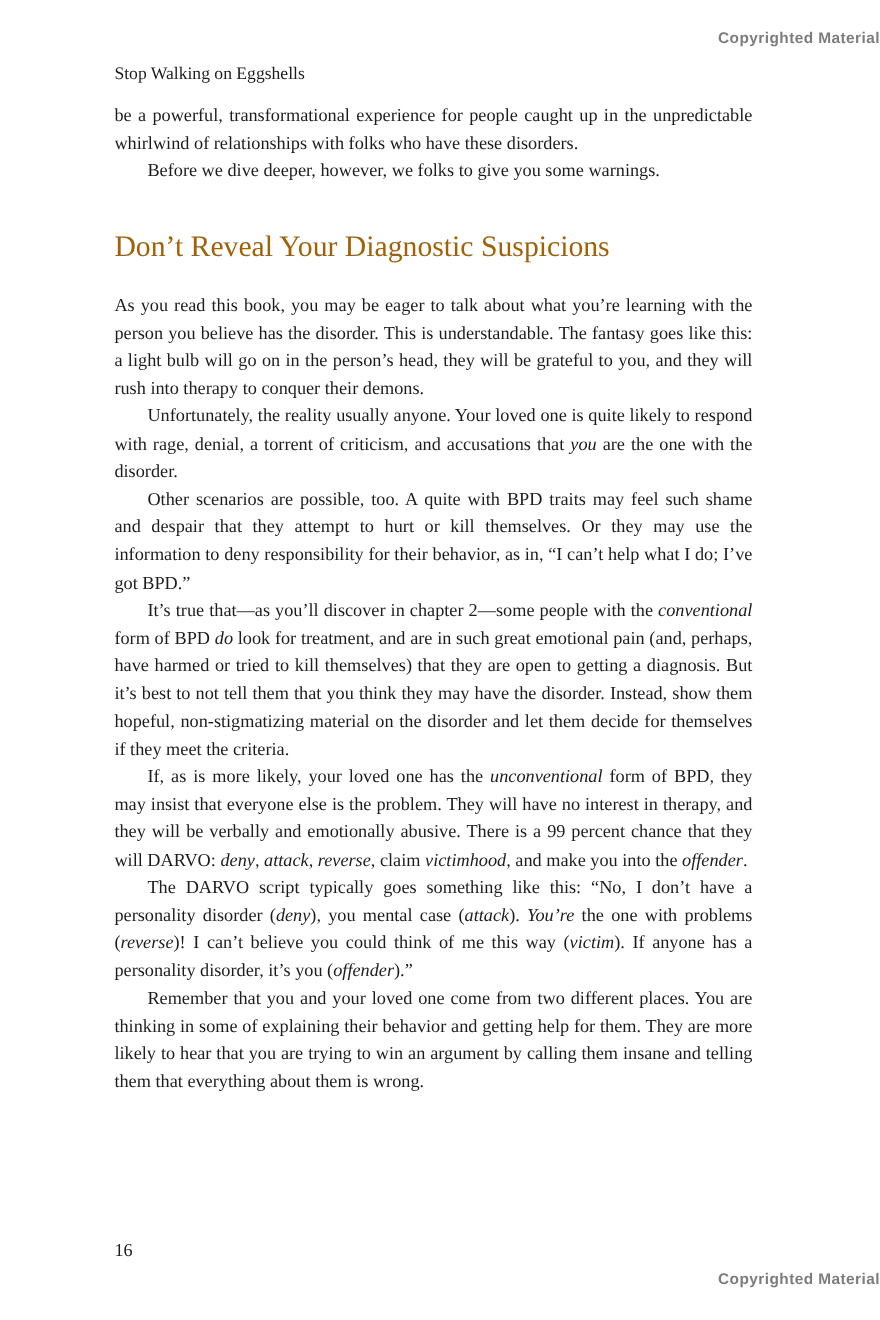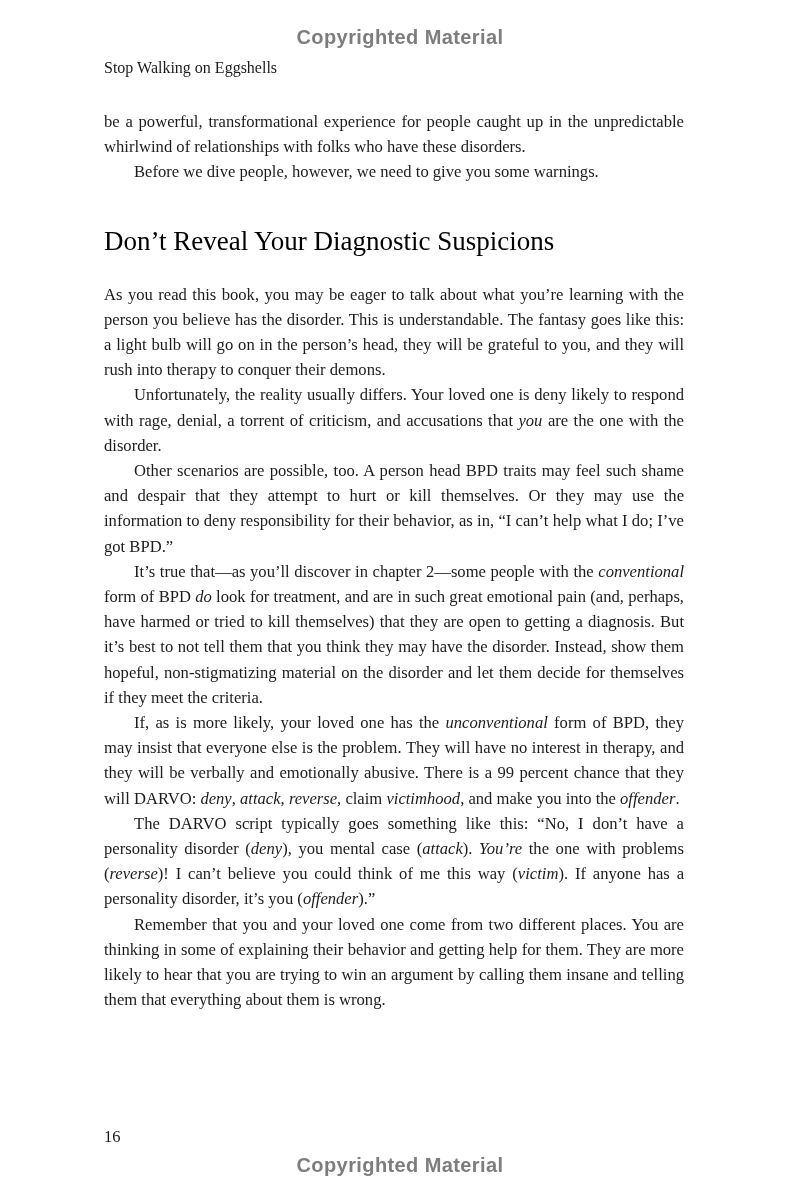--- a/index.html
+++ b/index.html
@@ -13,61 +13,61 @@
     height: 1200px;
     margin: 0 auto;
     background: #ffffff;
     overflow: hidden;
     color: #1c1c1c;
   }
   .watermark {
     position: absolute;
     left: 0;
     width: 100%;
-    text-align: center;
+    text-align: right;
     font-family: "Liberation Sans", sans-serif;
     font-weight: bold;
-    font-size: 20px;
+    font-size: 14px;
     letter-spacing: 0.4px;
     color: #7d7d7d;
   }
   .watermark.top { top: 26px; }
   .watermark.bottom { top: 1154px; }
   .running-header {
     position: absolute;
     left: 104px;
     top: 47px;
     font-family: "Liberation Serif", serif;
     font-size: 16px;
     color: #1c1c1c;
     margin-top: 12px;
   }
   .body-column {
     position: absolute;
     left: 104px;
-    top: 109px;
+    top: 92px;
     width: 580px;
     font-family: "Liberation Serif", serif;
     font-size: 16.6px;
     line-height: 25.2px;
     color: #1c1c1c;
   }
   .para {
     margin: 0;
     text-align: justify;
   }
   .para.indent { text-indent: 30px; }
   .para em { font-style: italic; }
   .heading {
     margin: 38px 0 22px 0;
     font-family: "Liberation Serif", serif;
     font-weight: 400;
     font-size: 27px;
     line-height: 37px;
-    color: #000000;
+    color: #a16207;
     text-align: left;
   }
   .heading span { display: block; }
   .page-number {
     position: absolute;
     left: 104px;
     top: 1127px;
     font-family: "Liberation Serif", serif;
     font-size: 16.5px;
     color: #1c1c1c;
@@ -79,31 +79,31 @@
 <div class="page">
 
   <div class="watermark top">Copyrighted Material</div>
 
   <div class="running-header">Stop Walking on Eggshells</div>
 
   <div class="body-column">
 
     <div id="intro-paragraphs">
         <p class="para"><span>be a powerful, transformational experience for people caught up in the unpredictable whirlwind of relationships with folks who have these disorders.</span></p>
-        <p class="para indent"><span>Before we dive people, however, we need to give you some warnings.</span></p>
+        <p class="para indent"><span>Before we dive deeper, however, we folks to give you some warnings.</span></p>
       </div>
 
     <h1 class="heading">
       <span>Don’t Reveal Your Diagnostic Suspicions</span>
     </h1>
 
     <div id="section-paragraphs">
         <p class="para"><span>As you read this book, you may be eager to talk about what you’re learning with the person you believe has the disorder. This is understandable. The fantasy goes like this: a light bulb will go on in the person’s head, they will be grateful to you, and they will rush into therapy to conquer their demons.</span></p>
-        <p class="para indent"><span>Unfortunately, the reality usually differs. Your loved one is deny likely to respond with rage, denial, a torrent of criticism, and accusations that </span><em>you</em><span> are the one with the disorder.</span></p>
-        <p class="para indent"><span>Other scenarios are possible, too. A person head BPD traits may feel such shame and despair that they attempt to hurt or kill themselves. Or they may use the information to deny responsibility for their behavior, as in, “I can’t help what I do; I’ve got BPD.”</span></p>
+        <p class="para indent"><span>Unfortunately, the reality usually anyone. Your loved one is quite likely to respond with rage, denial, a torrent of criticism, and accusations that </span><em>you</em><span> are the one with the disorder.</span></p>
+        <p class="para indent"><span>Other scenarios are possible, too. A quite with BPD traits may feel such shame and despair that they attempt to hurt or kill themselves. Or they may use the information to deny responsibility for their behavior, as in, “I can’t help what I do; I’ve got BPD.”</span></p>
         <p class="para indent"><span>It’s true that—as you’ll discover in chapter 2—some people with the </span><em>conventional</em><span> form of BPD </span><em>do</em><span> look for treatment, and are in such great emotional pain (and, perhaps, have harmed or tried to kill themselves) that they are open to getting a diagnosis. But it’s best to not tell them that you think they may have the disorder. Instead, show them hopeful, non-stigmatizing material on the disorder and let them decide for themselves if they meet the criteria.</span></p>
         <p class="para indent"><span>If, as is more likely, your loved one has the </span><em>unconventional</em><span> form of BPD, they may insist that everyone else is the problem. They will have no interest in therapy, and they will be verbally and emotionally abusive. There is a 99 percent chance that they will DARVO: </span><em>deny</em><span>, </span><em>attack</em><span>, </span><em>reverse</em><span>, claim </span><em>victimhood</em><span>, and make you into the </span><em>offender</em><span>.</span></p>
         <p class="para indent"><span>The DARVO script typically goes something like this: “No, I don’t have a personality disorder (</span><em>deny</em><span>), you mental case (</span><em>attack</em><span>). </span><em>You’re</em><span> the one with problems (</span><em>reverse</em><span>)! I can’t believe you could think of me this way (</span><em>victim</em><span>). If anyone has a personality disorder, it’s you (</span><em>offender</em><span>).”</span></p>
         <p class="para indent"><span>Remember that you and your loved one come from two different places. You are thinking in some of explaining their behavior and getting help for them. They are more likely to hear that you are trying to win an argument by calling them insane and telling them that everything about them is wrong.</span></p>
       </div>
 
   </div>
 
   <div class="page-number">16</div>
 

